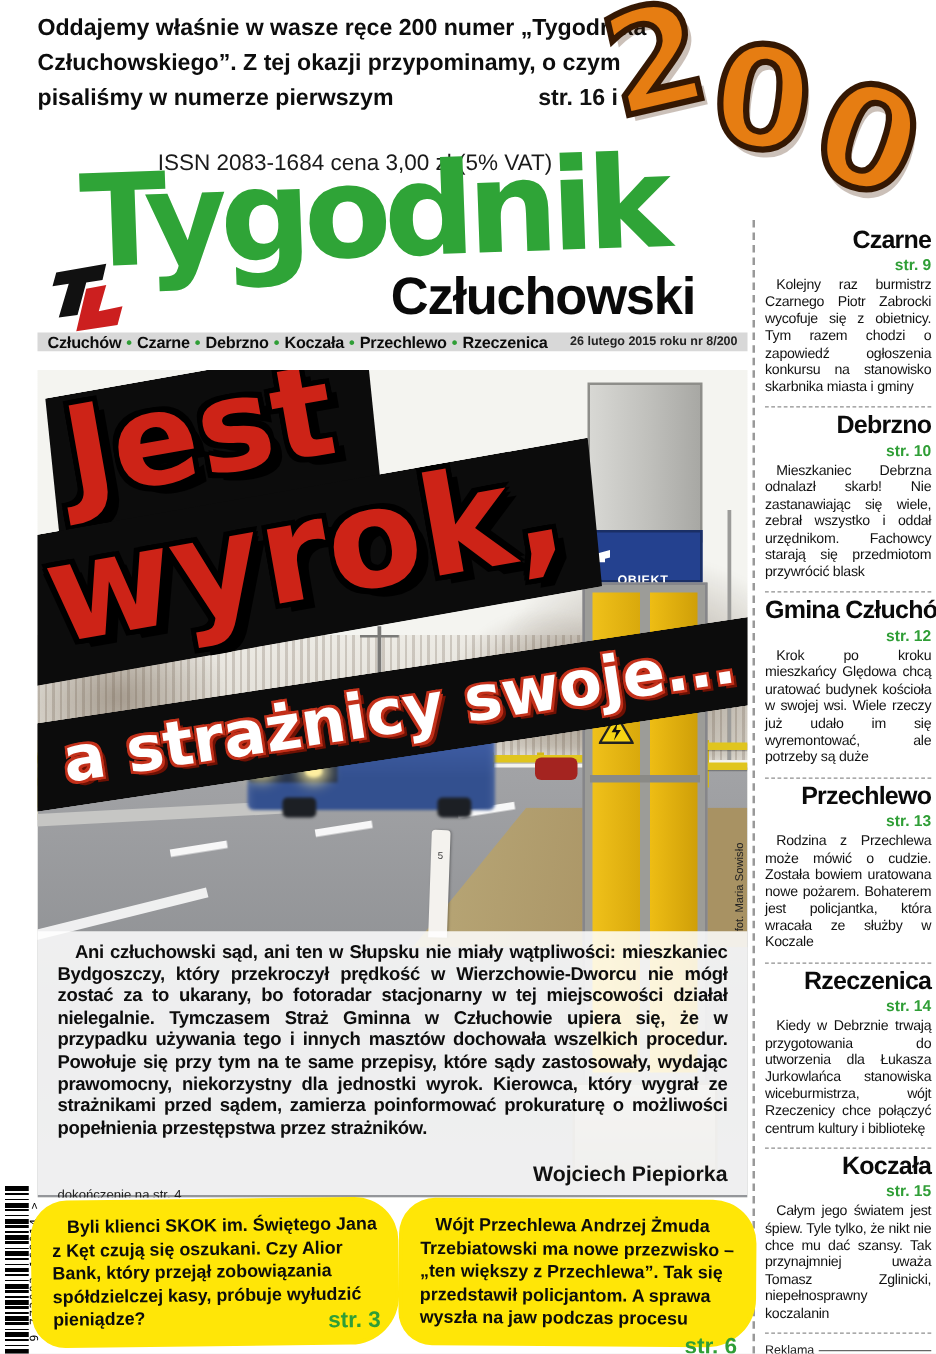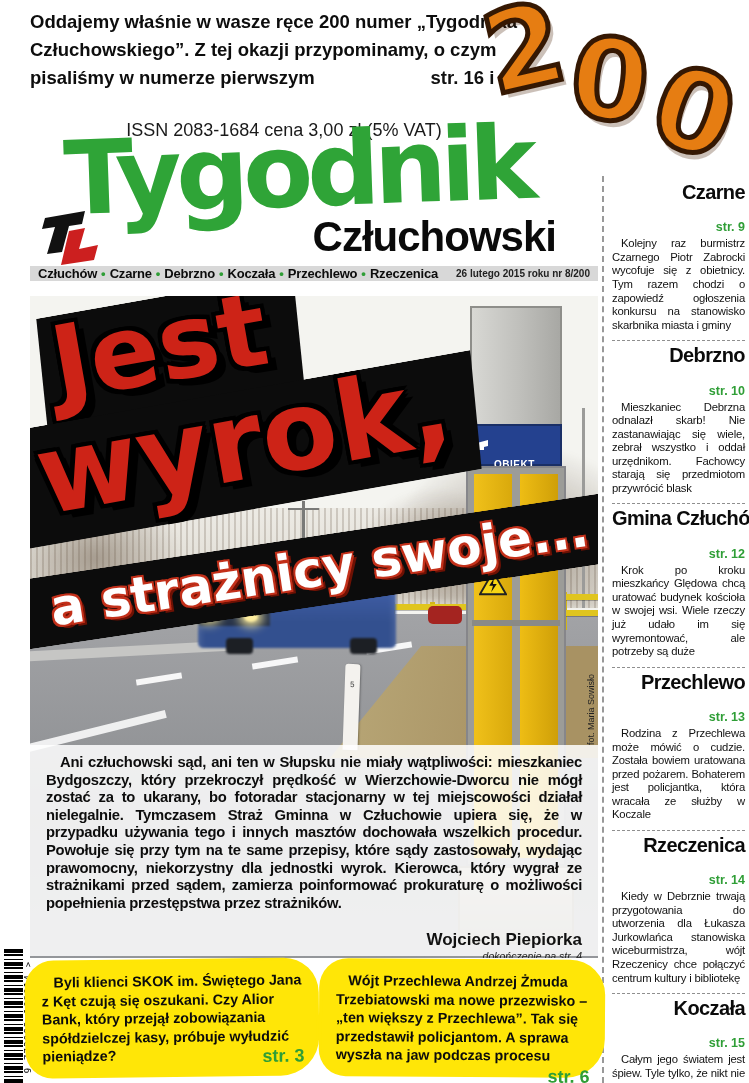--- a/index.html
+++ b/index.html
@@ -127,31 +127,31 @@
               color:#fff; white-space:nowrap;
               text-shadow:2px 2px 0 #c3301a, -2px -2px 0 #c3301a, 2px -2px 0 #c3301a,
                           -2px 2px 0 #c3301a, 4px 4px 0 #6e1104; }
 
   
   .lead { position:absolute; left:0; right:0; top:449px; bottom:2px; z-index:5;
           background:rgba(255,255,255,.85); padding:9px 16px 3px; }
   .lead-body { font-weight:bold; font-size:14.8px; line-height:1.19; letter-spacing:-0.25px;
                text-align:justify; text-indent:14px; color:#0d0d0d; }
   .lead-byline { text-align:right; font-weight:bold; font-size:17px; margin-top:18px; }
-  .lead-cont { text-align:right; font-style:italic; font-size:10.5px; color:#222; }
+  .lead-cont { text-align:left; font-size:10.5px; color:#222; }
   .credit { position:absolute; right:2px; top:378px; writing-mode:vertical-rl; transform:rotate(180deg);
             font-size:9px; color:#222; z-index:6; }
 
   
   .sidebar { position:absolute; left:602px; top:176px; width:147px; bottom:0;
              border-left:2px dashed #999; padding:2px 4px 0 8px; }
   .sec { border-bottom:1px dashed #8f8f8f; padding:4px 0 8px; }
   .sec h2 { font-size:20px; font-weight:bold; text-align:right; letter-spacing:-0.6px;
             line-height:1.02; color:#0b0b0b; white-space:nowrap; }
-  .sec .pg { text-align:right; font-weight:bold; font-size:12.5px; color:#2f9e36; margin:18px 0 3px; }
+  .sec .pg { text-align:right; font-weight:bold; font-size:12.5px; color:#2f9e36; margin:3px 0 3px; }
   .sec p { font-size:11.3px; line-height:1.2; letter-spacing:-0.2px; text-align:justify;
            text-indent:9px; color:#111; }
   .reklama { display:flex; align-items:center; gap:4px; margin:8px 0 3px; }
   .reklama .lbl { font-size:10px; color:#222; }
   .reklama .rline { flex:1; border-top:1px solid #666; }
   .adbox { border:1.5px solid #444; padding:5px 3px 6px; text-align:center; color:#0c0c0c; }
 
   
   .teaser { position:absolute; top:962px; height:112px; background:#ffe607; z-index:7;
             border-radius:26px 32px 36px 24px; padding:10px 12px 8px 14px;
@@ -312,21 +312,21 @@
       <p>Mieszkaniec Debrzna odnalazł skarb! Nie zastanawiając się wiele, zebrał wszystko i oddał urzędnikom. Fachowcy starają się przedmiotom przywrócić blask</p>
     </div>
     <div class="sec">
       <h2>Gmina Człuchów</h2>
       <div class="pg">str. 12</div>
       <p>Krok po kroku mieszkańcy Ględowa chcą uratować budynek kościoła w swojej wsi. Wiele rzeczy już udało im się wyremontować, ale potrzeby są duże</p>
     </div>
     <div class="sec">
       <h2>Przechlewo</h2>
       <div class="pg">str. 13</div>
-      <p>Rodzina z Przechlewa może mówić o cudzie. Została bowiem uratowana przed pożarem. Bohaterem jest policjantka, która wracała ze służby w Koczale</p>
+      <p>Rodzina z Przechlewa może mówić o cudzie. Została bowiem uratowana nowe pożarem. Bohaterem jest policjantka, która wracała ze służby w Koczale</p>
     </div>
     <div class="sec">
       <h2>Rzeczenica</h2>
       <div class="pg">str. 14</div>
       <p>Kiedy w Debrznie trwają przygotowania do utworzenia dla Łukasza Jurkowlańca stanowiska wiceburmistrza, wójt Rzeczenicy chce połączyć centrum kultury i bibliotekę</p>
     </div>
     <div class="sec">
       <h2>Koczała</h2>
       <div class="pg">str. 15</div>
       <p>Całym jego światem jest śpiew. Tyle tylko, że nikt nie chce mu dać szansy. Tak przynajmniej uważa Tomasz Zglinicki, niepełnosprawny koczalanin</p>

